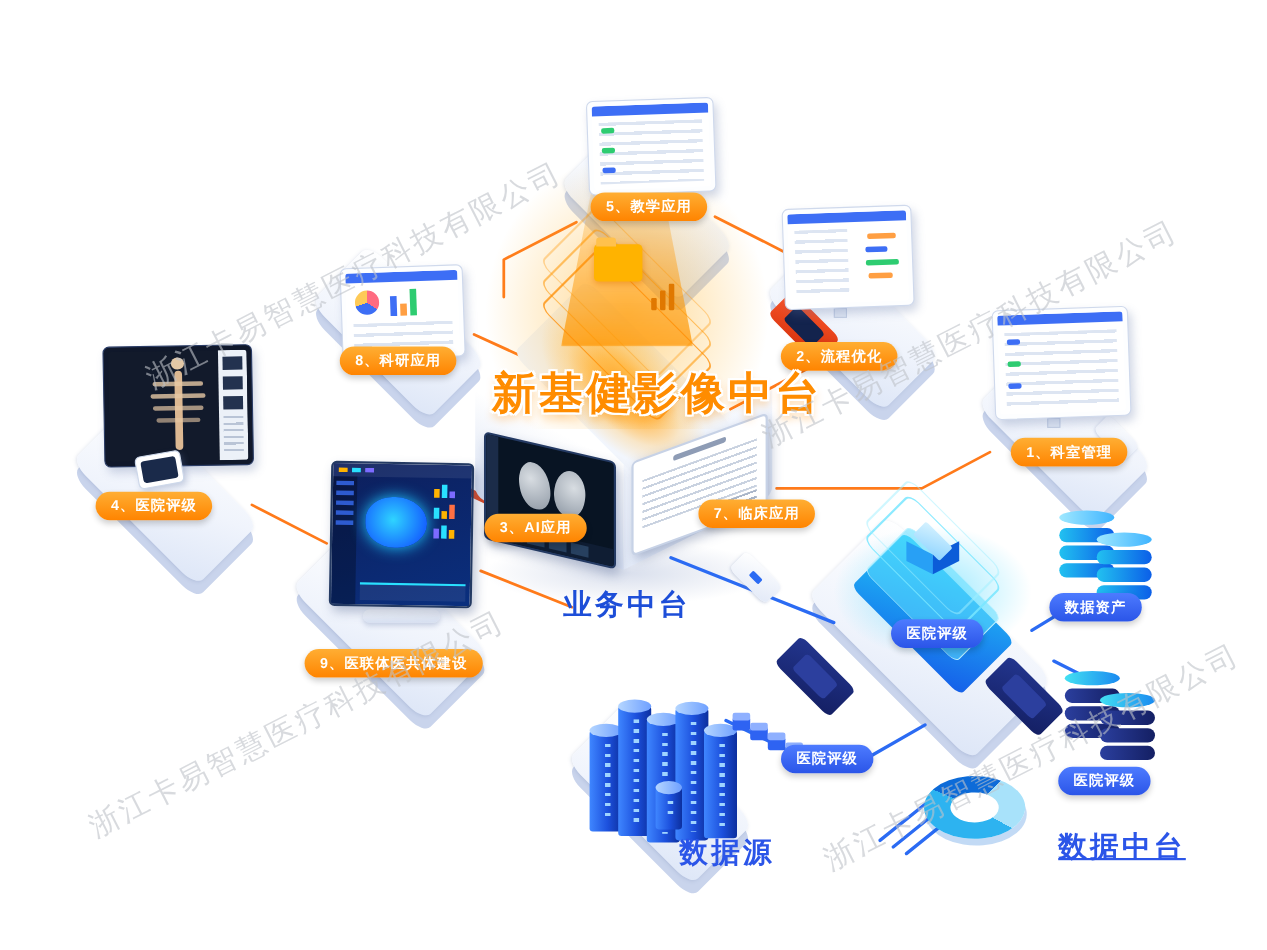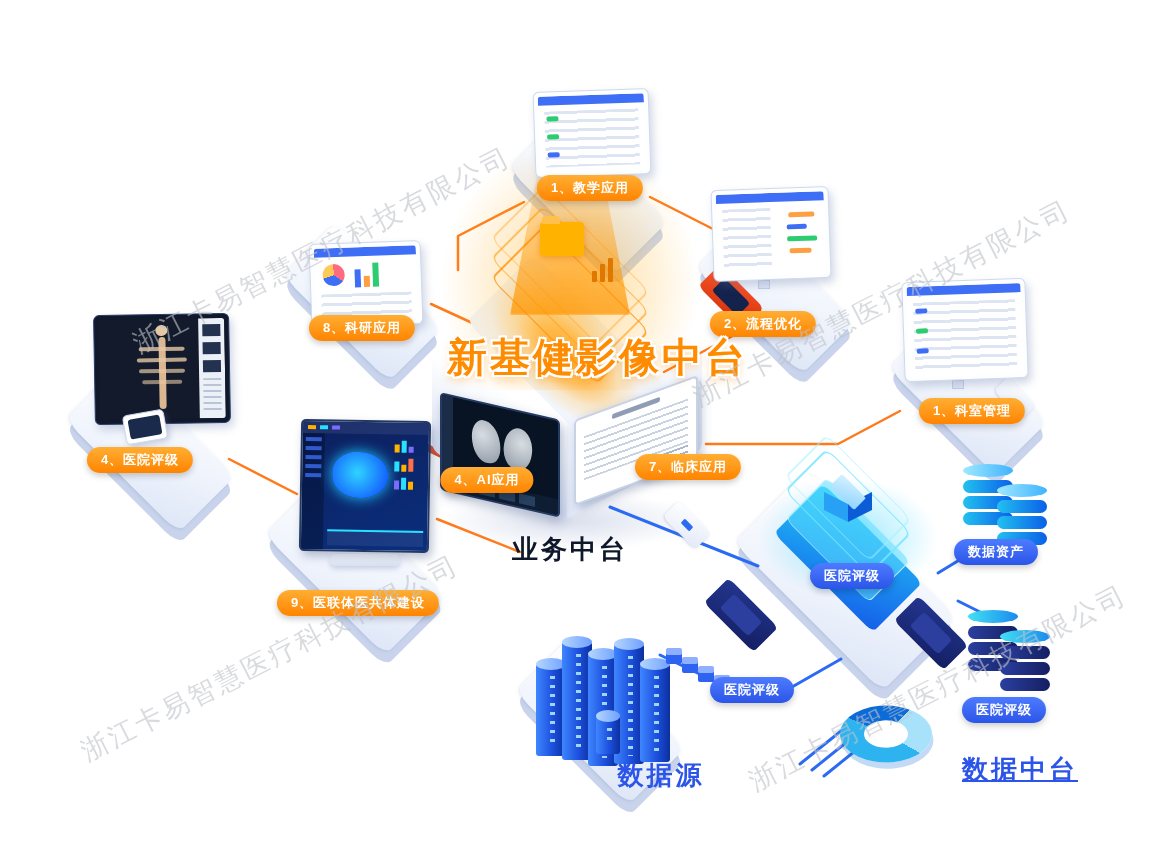--- a/index.html
+++ b/index.html
@@ -381,32 +381,32 @@
 <div class="tower" style="left:596px;top:716px;width:24px;height:38px;"></div>
 
 <div class="step" style="left:666px;top:652px;"></div>
 <div class="step" style="left:682px;top:661px;"></div>
 <div class="step" style="left:698px;top:670px;"></div>
 <div class="step" style="left:714px;top:679px;"></div>
 
 <div class="badge orange" style="left:972px;top:398px;">1、科室管理</div>
 <div class="badge orange" style="left:763px;top:311px;">2、流程优化</div>
 <div class="badge orange" style="left:688px;top:454px;">7、临床应用</div>
-<div class="badge orange" style="left:487px;top:467px;">4、AI应用</div>
-<div class="badge orange" style="left:590px;top:175px;">1、教学应用</div>
+<div class="badge orange" style="left:487px;top:467px;">3、AI应用</div>
+<div class="badge orange" style="left:590px;top:175px;">5、教学应用</div>
 <div class="badge orange" style="left:362px;top:315px;">8、科研应用</div>
 <div class="badge orange" style="left:140px;top:447px;">4、医院评级</div>
 <div class="badge orange" style="left:358px;top:590px;">9、医联体医共体建设</div>
 
 <div class="badge blue" style="left:852px;top:563px;">医院评级</div>
 <div class="badge blue" style="left:996px;top:539px;">数据资产</div>
 <div class="badge blue" style="left:752px;top:677px;">医院评级</div>
 <div class="badge blue" style="left:1004px;top:697px;">医院评级</div>
 
 <div class="main-title" style="left:447px;top:330px;">新基健影像中台</div>
-<div class="label-big" style="left:570px;top:532px;color:#0f172a;">业务中台</div>
+<div class="label-big" style="left:570px;top:532px;color:#1d4ed8;">业务中台</div>
 <div class="label-big" style="left:661px;top:758px;color:#2b55e8;">数据源</div>
 <div class="label-big" style="left:1020px;top:752px;color:#2b55e8;text-decoration:underline;">数据中台</div>
 
 <div class="wm" style="left:322px;top:250px;">浙江卡易智慧医疗科技有限公司</div>
 <div class="wm" style="left:882px;top:303px;">浙江卡易智慧医疗科技有限公司</div>
 <div class="wm" style="left:270px;top:658px;">浙江卡易智慧医疗科技有限公司</div>
 <div class="wm" style="left:938px;top:688px;">浙江卡易智慧医疗科技有限公司</div>
 
 </body></html>

